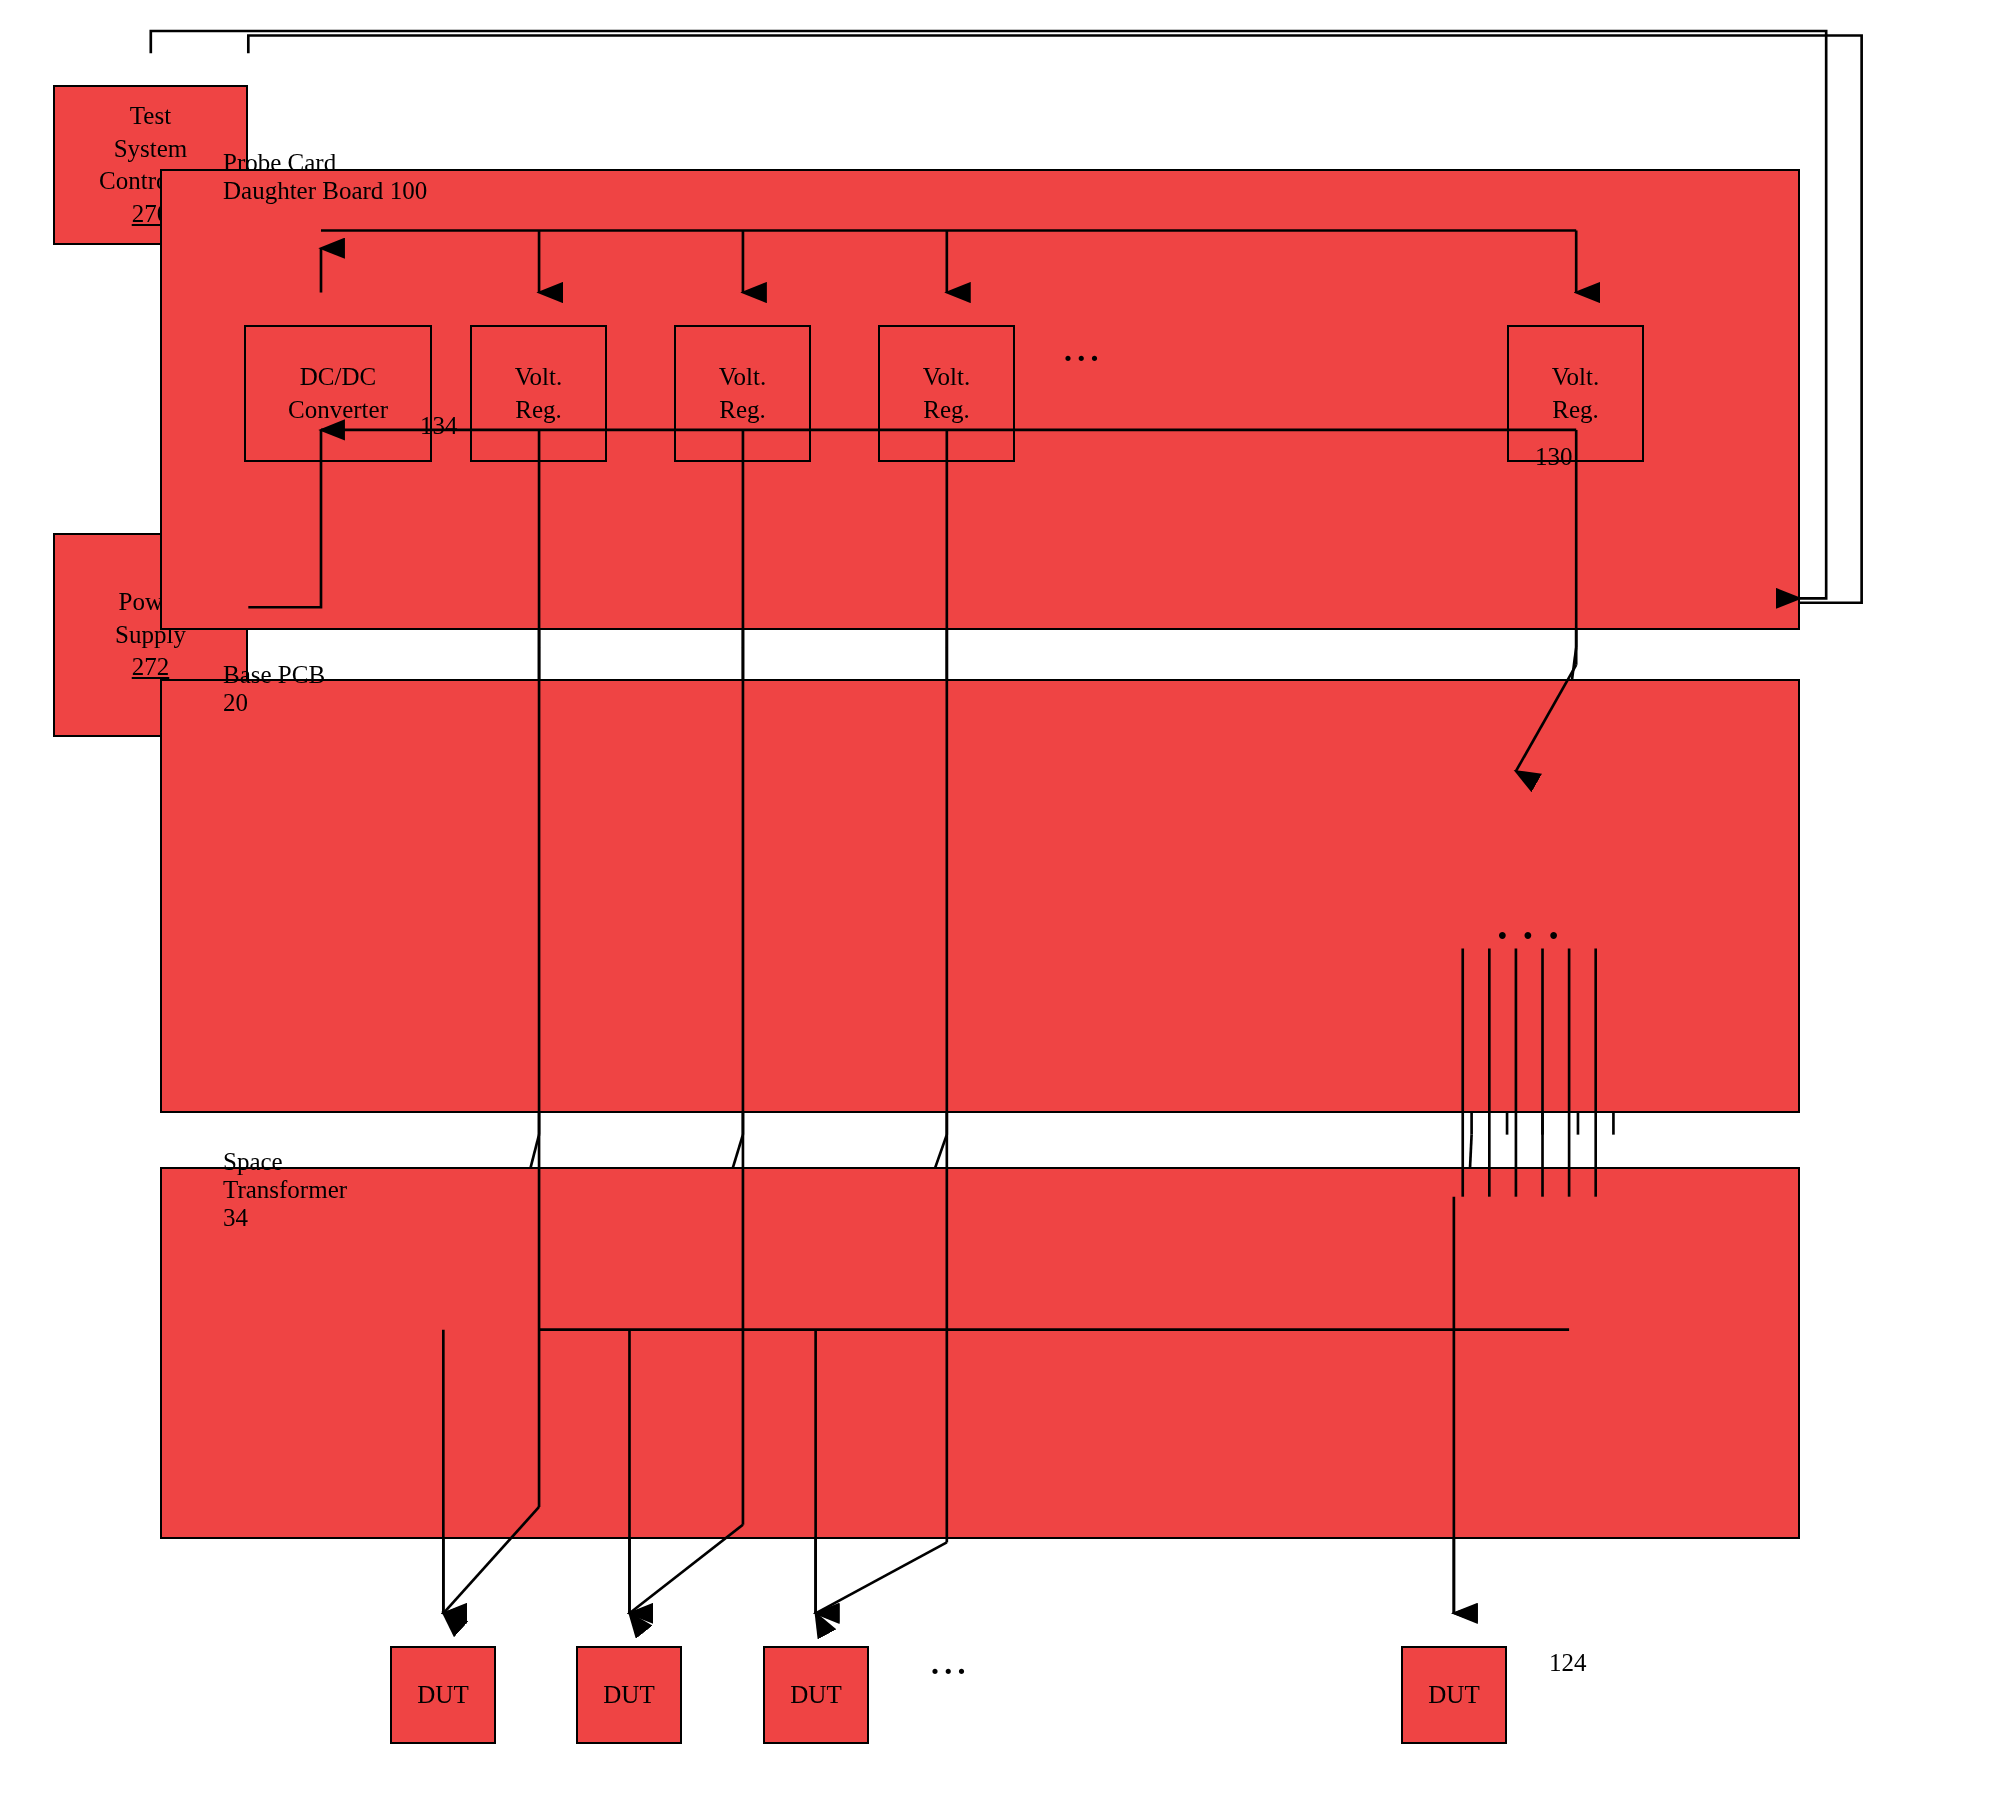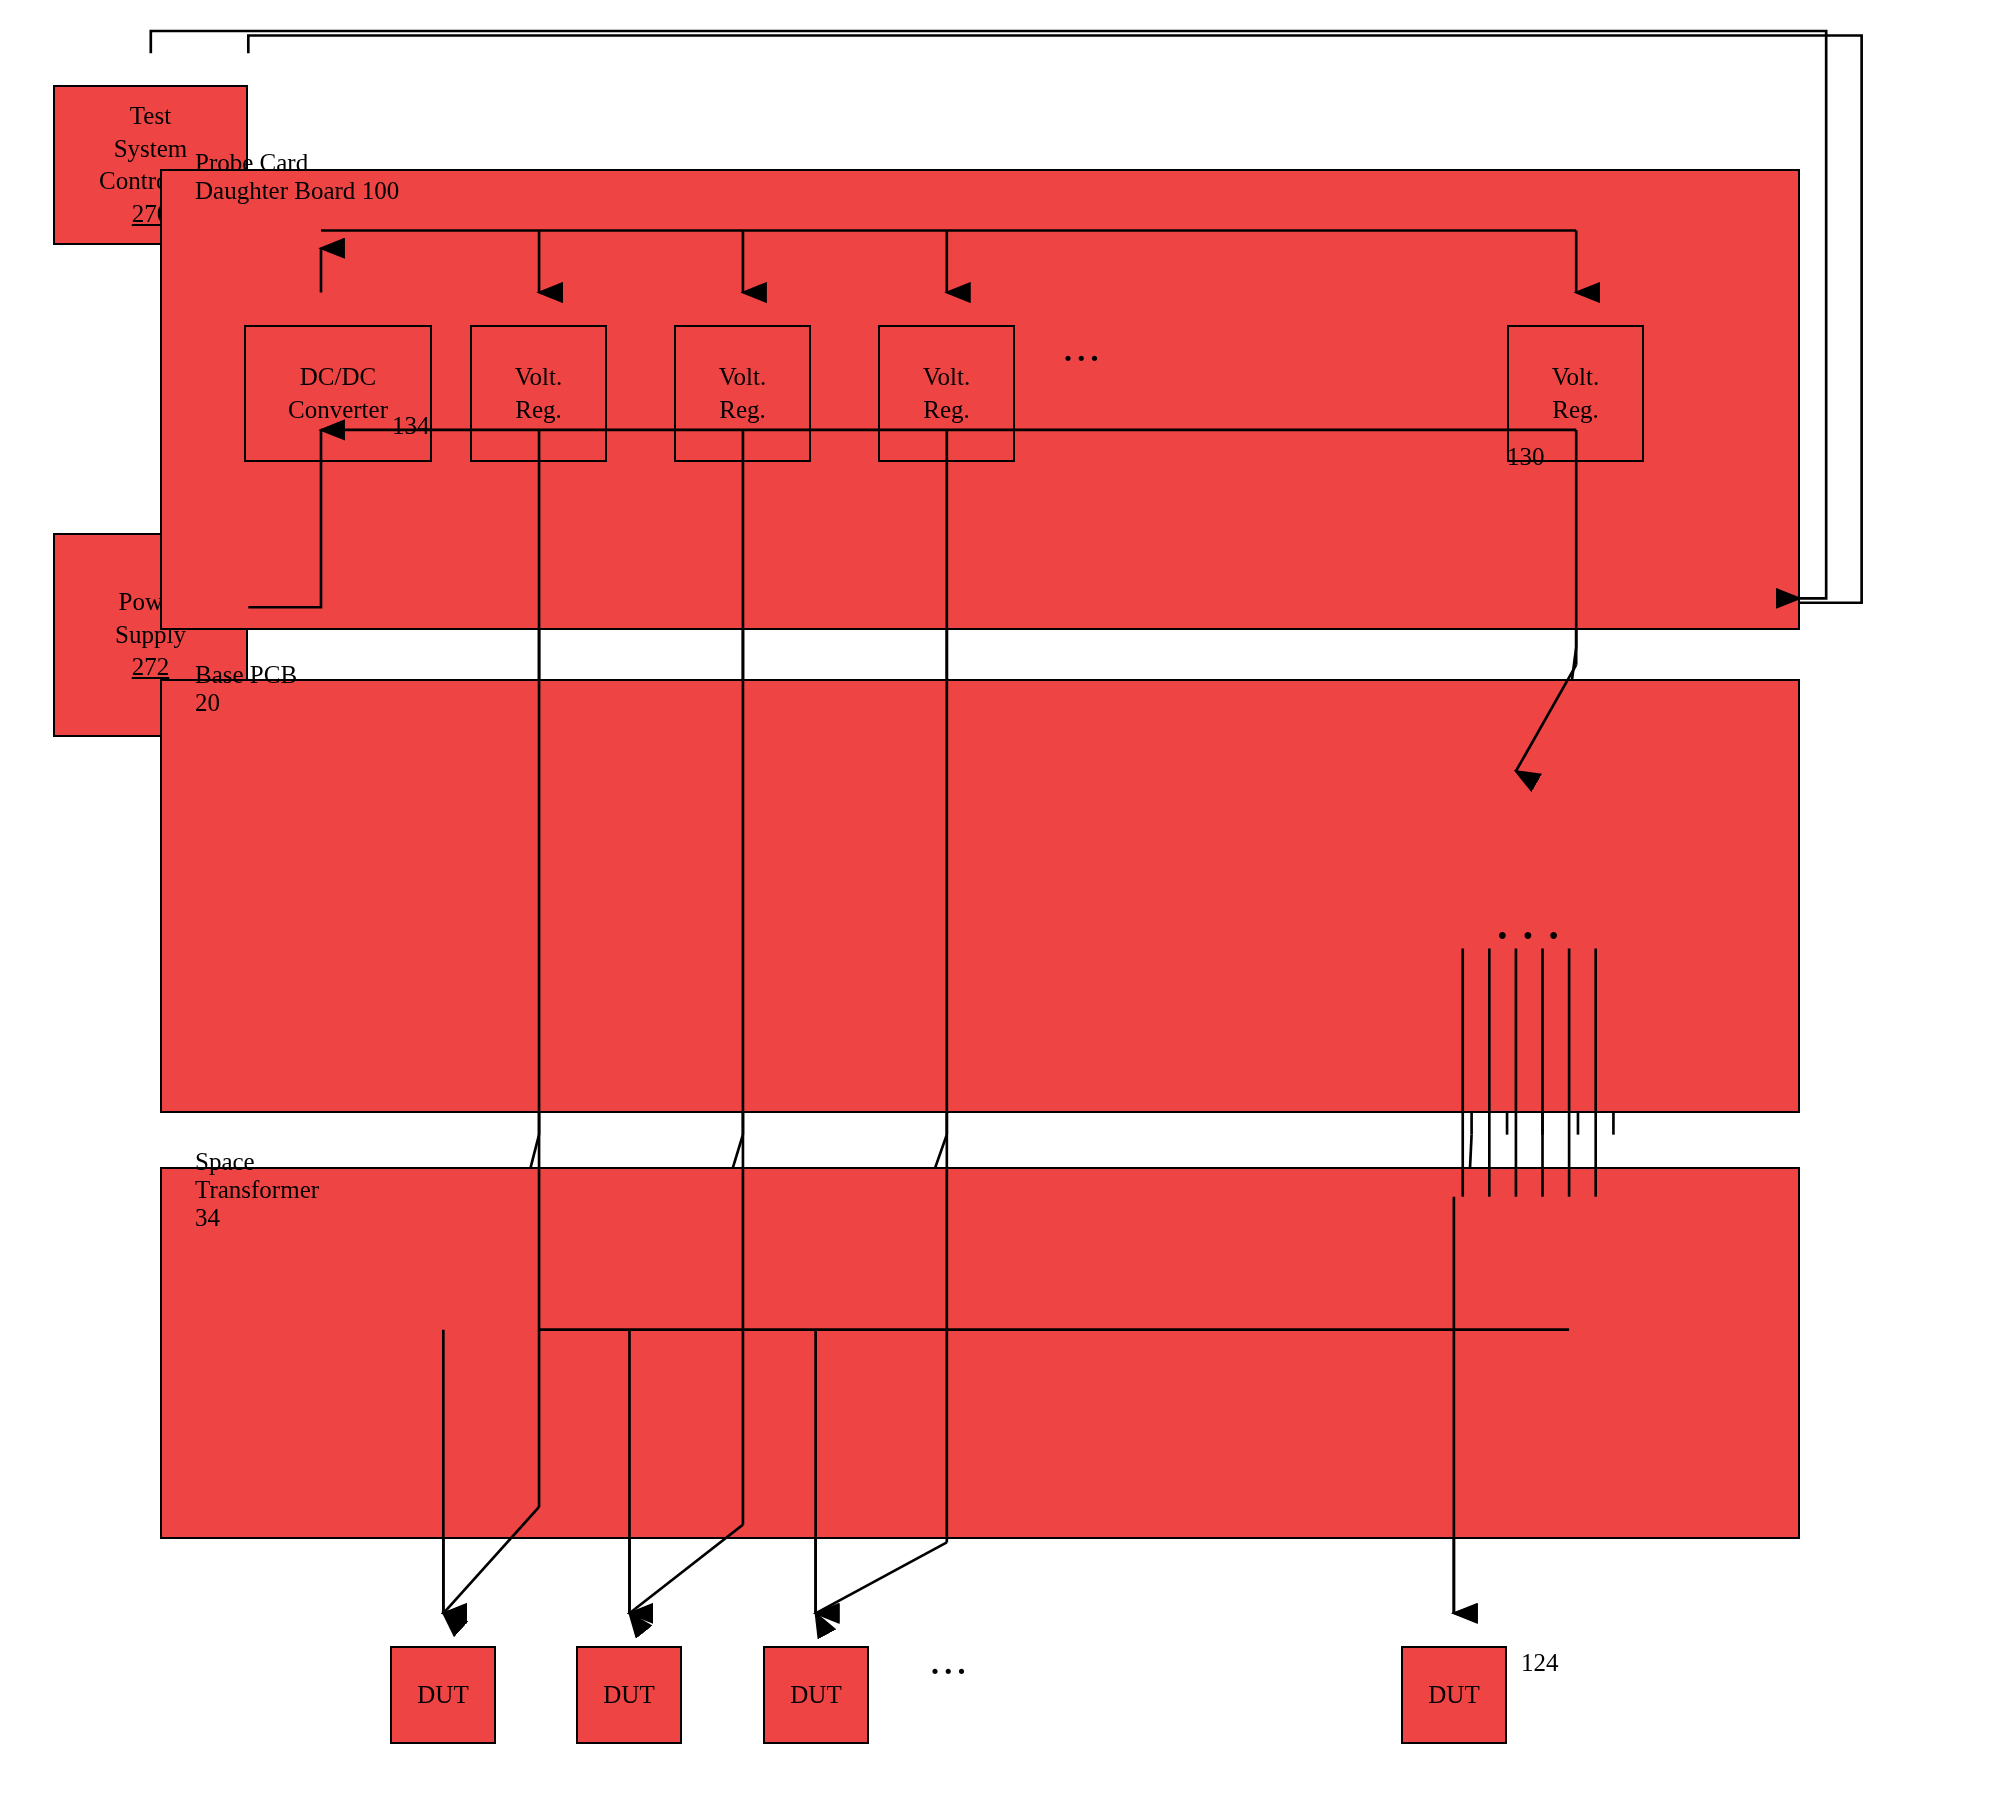--- a/index.html
+++ b/index.html
@@ -115,20 +115,21 @@
       top: 0; left: 0;
       width: 2008px;
       height: 1811px;
       pointer-events: none;
     }
 
     .label-text {
       position: absolute;
       font-size: 25px;
       font-family: 'Times New Roman', Times, serif;
+      margin-left: 28px;
     }
 
     .dots-text {
       position: absolute;
       font-size: 32px;
       font-weight: bold;
       letter-spacing: 5.3px;
     }
   </style>
 </head>

